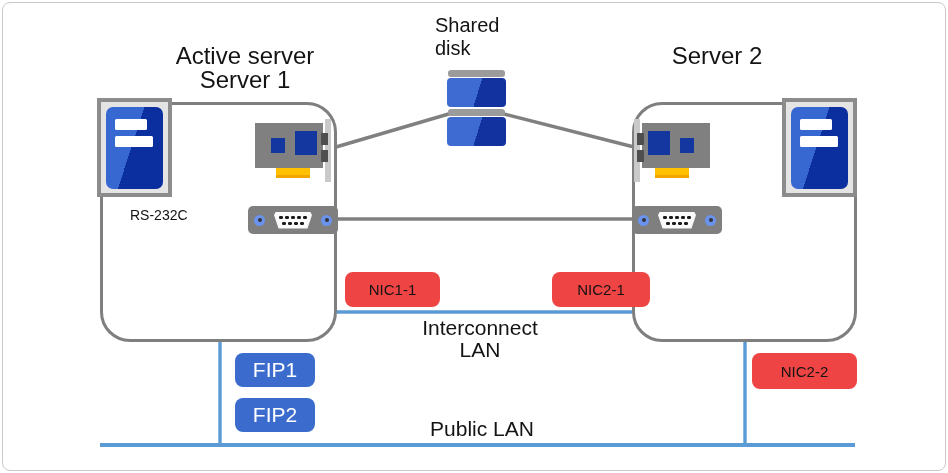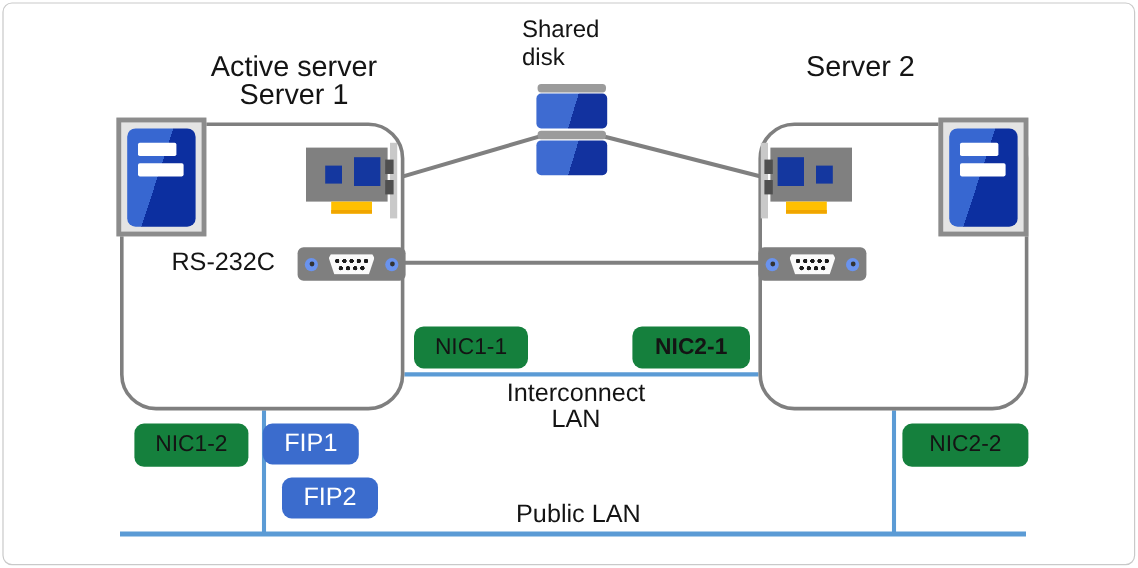--- a/index.html
+++ b/index.html
@@ -84,39 +84,39 @@
   .disk-cap { height:7px; background:#9b9b9b; border-radius:3px; margin:0 1px; }
   .disk-body { height:29px; border-radius:4px; margin-top:1px; margin-bottom:2px;
     background:linear-gradient(107deg,#3e6bd1 52%,#12329f 52%); }
 
   
   .title { position:absolute; text-align:center; font-size:24px; line-height:24px; }
   .pos-title-active  { left:155px; top:44px; width:180px; }
   .pos-title-standby { left:627px; top:44px; width:180px; }
   .disk-label { position:absolute; left:435px; top:14px; width:88px; 
     font-size:20px; line-height:23px; }
-  .serial-label { position:absolute; left:130px; top:207px; width:112px; text-align:center; font-size:21px; }
+  .serial-label { position:absolute; left:130px; top:207px; width:112px; text-align:left; font-size:14px; }
   .interconnect-label { position:absolute; left:415px; top:317px; width:130px; text-align:center;
     font-size:21px; line-height:22px; }
   .public-label { position:absolute; left:402px; top:417px; width:160px; text-align:center; font-size:21px; }
 
   
   .nic {
-    position:absolute; height:36px; background:#15803d; border-radius:8px;
-    display:flex; align-items:center; justify-content:center; font-size:19px; color:#141414;
+    position:absolute; height:36px; background:#ef4444; border-radius:8px;
+    display:flex; align-items:center; justify-content:center; font-size:15px; color:#141414;
   }
   .pos-nic1-1 { left:345px; top:272px; width:95px; height:35px; }
-  .pos-nic2-1 { left:527px; top:272px; width:98px; height:35px;font-weight:bold; }
+  .pos-nic2-1 { left:552px; top:272px; width:98px; height:35px; }
   .pos-nic1-2 { left:112px; top:353px; width:95px; }
   .pos-nic2-2 { left:752px; top:353px; width:105px; }
   .fip {
     position:absolute; width:80px; height:34px; background:#3b6ccd; border-radius:8px;
     display:flex; align-items:center; justify-content:center; font-size:21px; color:#ffffff;
   }
-  .pos-fip1 { left:219px; top:353px; }
+  .pos-fip1 { left:235px; top:353px; }
   .pos-fip2 { left:235px; top:398px; }
 </style>
 </head>
 <body>
 
 <div class="canvas">
 
   <div class="frame"></div>
 
   <svg class="lines" width="948" height="473">
@@ -189,18 +189,17 @@
   <div class="title pos-title-standby">
     <div>Server 2</div>
   </div>
   <div class="disk-label">Shared disk</div>
   <div class="serial-label">RS-232C</div>
   <div class="interconnect-label">Interconnect LAN</div>
   <div class="public-label">Public LAN</div>
 
   <div class="nic pos-nic1-1">NIC1-1</div>
   <div class="nic pos-nic2-1">NIC2-1</div>
-  <div class="nic pos-nic1-2">NIC1-2</div>
   <div class="nic pos-nic2-2">NIC2-2</div>
   <div class="fip pos-fip1">FIP1</div>
   <div class="fip pos-fip2">FIP2</div>
 
 </div>
 
 </body></html>

